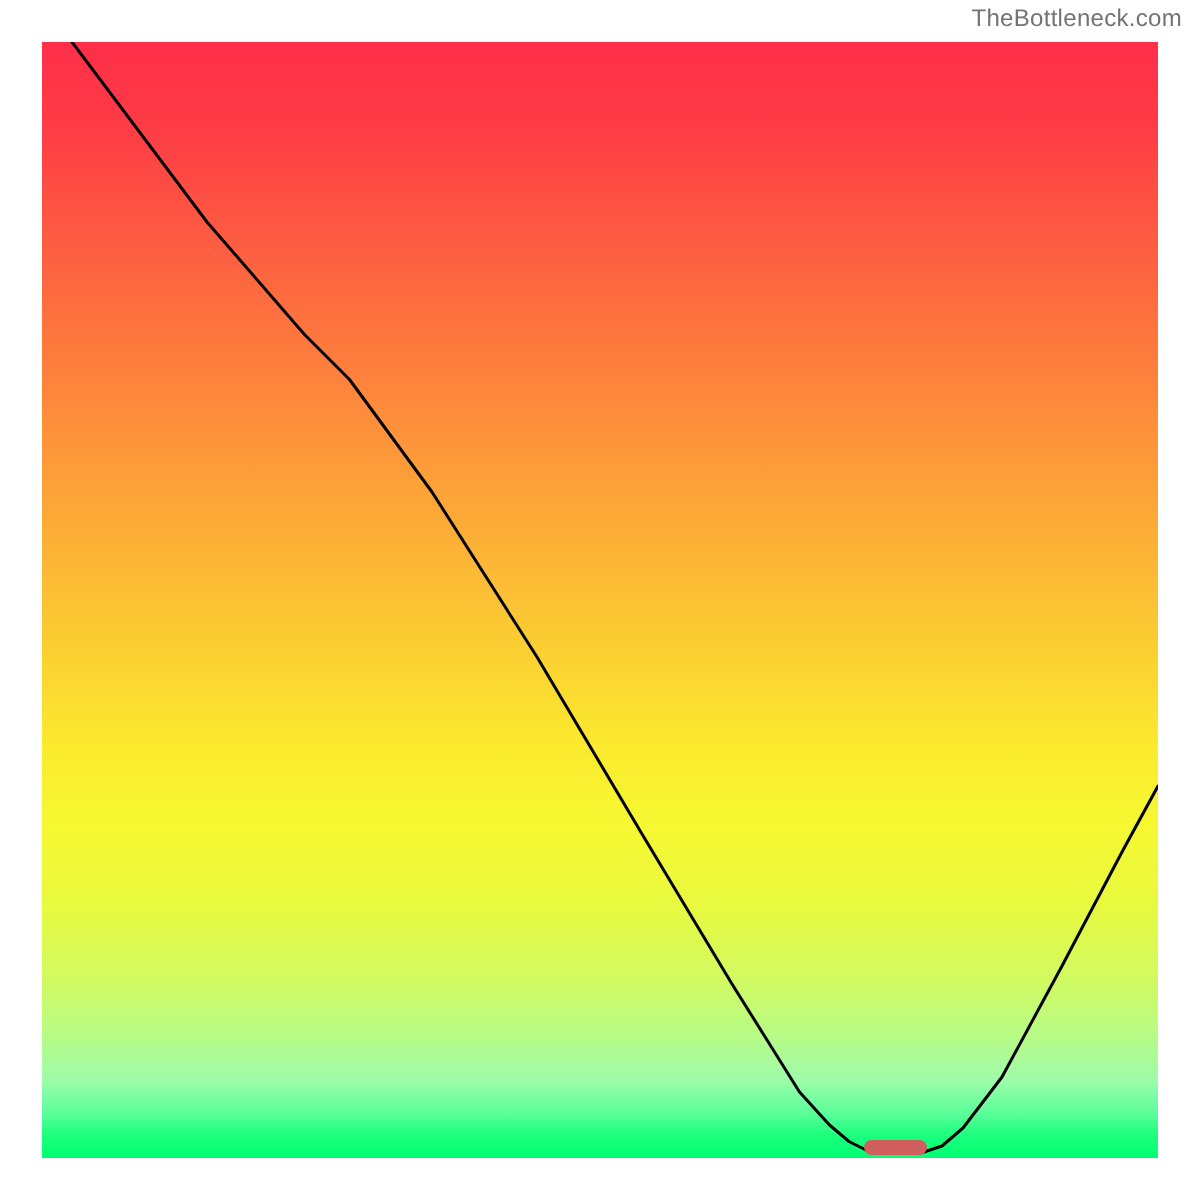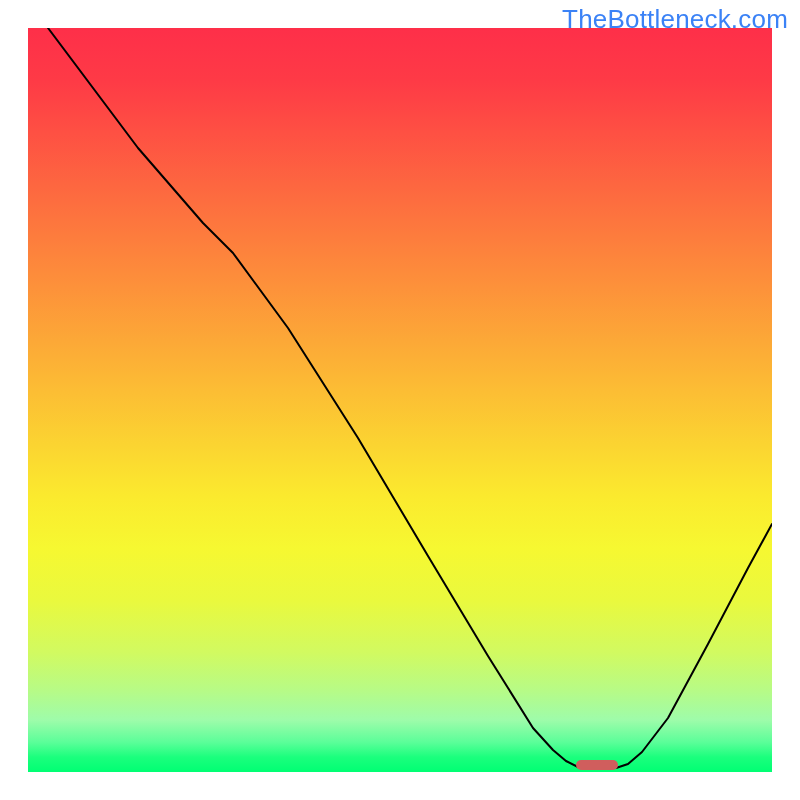--- a/index.html
+++ b/index.html
@@ -61,23 +61,23 @@
     position: absolute;
     height: 10px;
     width: 42px;
     border-radius: 6px;
   }
   .watermark {
     position: absolute;
     top: 4px;
     right: 12px;
     font-family: Arial, Helvetica, sans-serif;
-    font-size: 26px;
+    font-size: 16px;
     font-weight: 400;
-    color: #3b82f6;
+    color: #737373;
     letter-spacing: 0.2px;
   }
 </style>
 </head>
 <body>
 
 <div class="plot-area">
   <div class="gradient-bg"></div>
 
   <svg class="curve-svg" viewBox="0 0 744 744" preserveAspectRatio="none">

